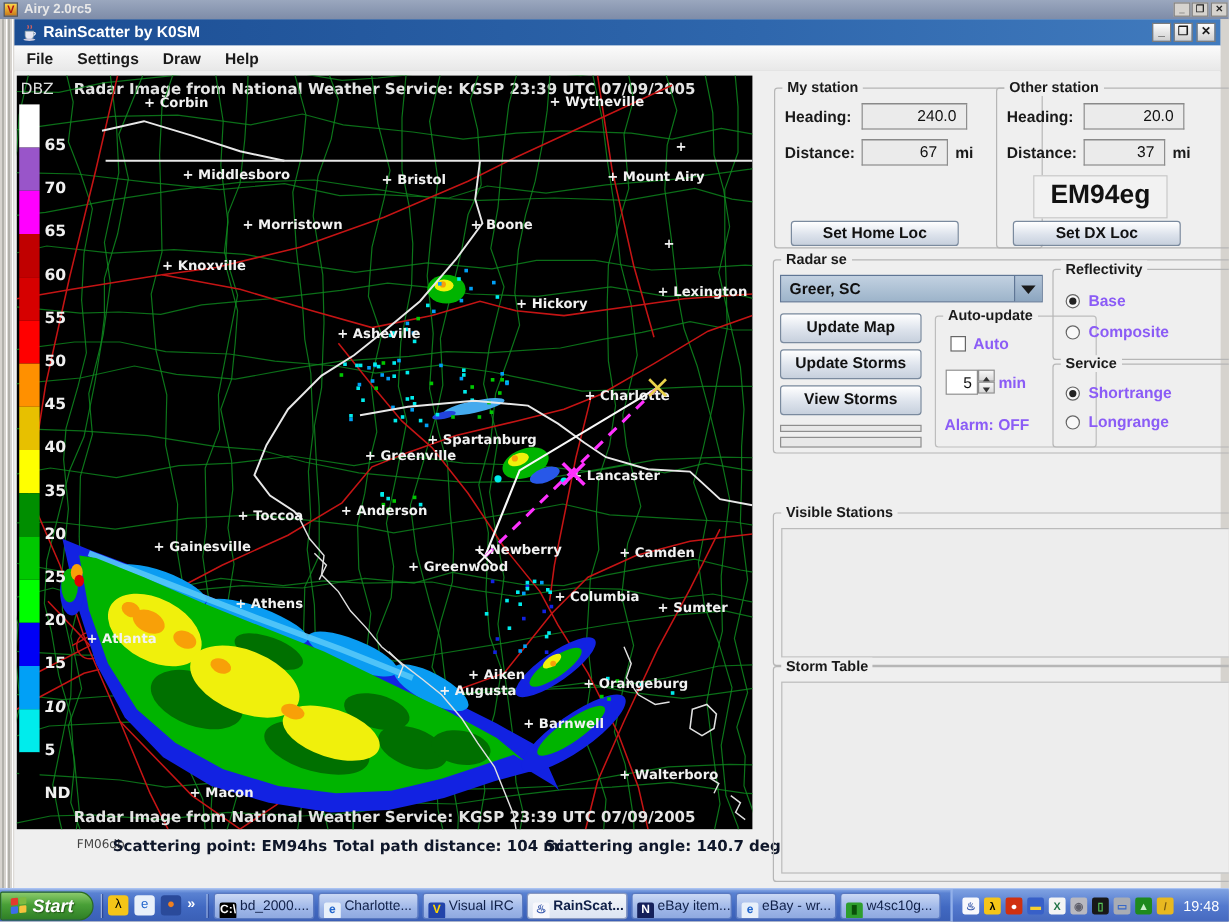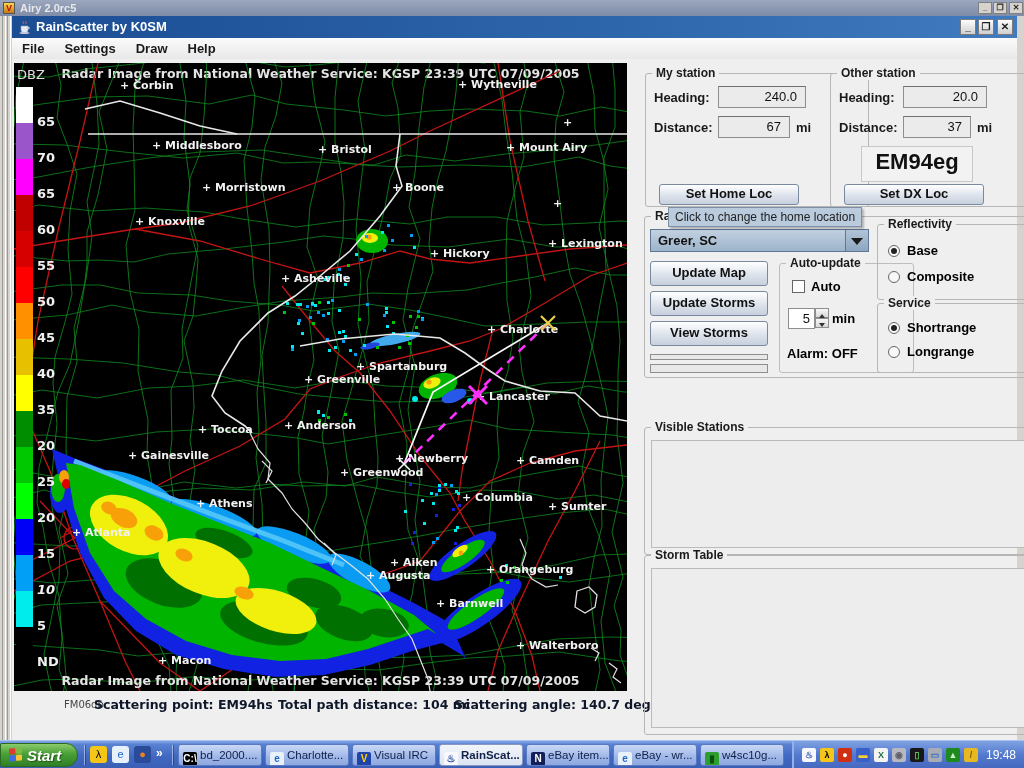--- a/index.html
+++ b/index.html
@@ -52,21 +52,21 @@
   .combo{position:absolute;background:linear-gradient(#C2D1E1,#9DB4CA);border:1px solid #5F7695;
     box-sizing:border-box;font-size:13px;font-weight:bold;color:#101010;}
   .combo-text{position:absolute;left:7px;top:3px;}
   .combo-arrow{position:absolute;right:0;top:0;bottom:0;width:22px;border-left:1px solid #5F7695;
     background:linear-gradient(#B2C4D8,#8CA6C0);}
   .combo-arrow:after{content:"";position:absolute;left:5px;top:8px;border:6px solid transparent;border-top:7px solid #1a1a1a;}
   .tooltip{position:absolute;background:#BICCE0;background:#BACBDE;border:1px solid #7E8FA5;
     box-shadow:2px 2px 2px rgba(0,0,0,.25);font-size:12px;color:#222;padding:2px 6px;white-space:nowrap;z-index:30;}
   .radio{position:absolute;width:12px;height:12px;border-radius:50%;border:1px solid #666;background:#F8F8F8;box-sizing:border-box;}
   .radio.sel:after{content:"";position:absolute;left:2px;top:2px;width:6px;height:6px;border-radius:50%;background:#222;}
-  .rlabel{position:absolute;font-size:13px;font-weight:bold;color:#000000;}
+  .rlabel{position:absolute;font-size:13px;font-weight:bold;color:#8b5cf6;}
   .checkbox{position:absolute;width:13px;height:13px;background:#fff;border:1px solid #666;box-sizing:border-box;}
   .pbar{position:absolute;border:1px solid #8E8E8E;background:#E8E8E8;box-sizing:border-box;}
   .innerpanel{position:absolute;border:1px solid #BBBBBB;background:#EDEDED;}
   .spin-field{position:absolute;background:#fff;border:1px solid #8E8E8E;box-sizing:border-box;
     font-size:13px;color:#111;text-align:right;padding:2px 4px 0 0;}
   .spin-btn{position:absolute;width:14px;height:10px;background:linear-gradient(#F8F8F8,#D8D8D8);
     border:1px solid #8E8E8E;box-sizing:border-box;}
   .spin-btn:after{content:"";position:absolute;left:3px;border:3px solid transparent;}
   .spin-up:after{top:2px;border-bottom:4px solid #333;}
   .spin-dn:after{top:4px;border-top:4px solid #333;}
@@ -482,21 +482,20 @@
       </div>
       <div class="group" style="left:232px;top:86px;width:119px;height:68px;">
         <span class="gtitle">Service</span>
         <span class="radio sel" id="r-short" style="left:10px;top:18px;"></span>
         <span class="rlabel" style="left:29px;top:16px;">Shortrange</span>
         <span class="radio" id="r-long" style="left:10px;top:42px;"></span>
         <span class="rlabel" style="left:29px;top:40px;">Longrange</span>
       </div>
     </div>
 
-    <div class="tooltip" style="left:656px;top:148px;">Click to change the home location</div>
 
     <div class="group" style="left:632px;top:368px;width:356px;height:126px;">
       <span class="gtitle">Visible Stations</span>
       <div class="innerpanel" style="left:6px;top:12px;right:6px;bottom:6px;"></div>
     </div>
 
     <div class="group" style="left:632px;top:496px;width:356px;height:178px;">
       <span class="gtitle">Storm Table</span>
       <div class="innerpanel" style="left:6px;top:12px;right:6px;bottom:6px;"></div>
     </div>

